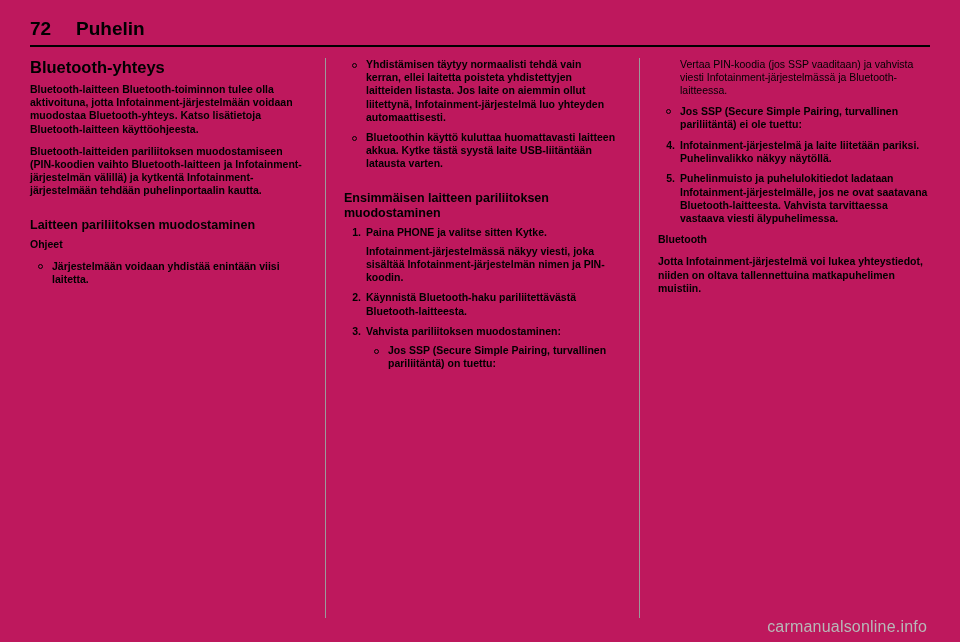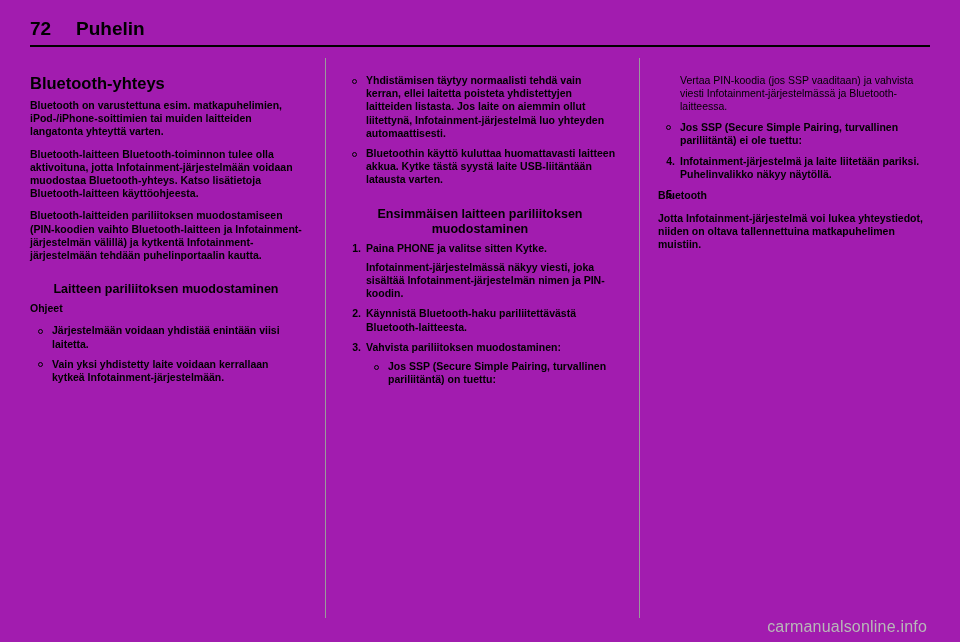--- a/index.html
+++ b/index.html
@@ -13,21 +13,21 @@
     font-family: "Liberation Sans", sans-serif;
     color: #000000;
     position: relative;
     overflow: hidden;
   }
   .page {
     position: absolute;
     left: 0; top: 0;
     width: 960px;
     height: 642px;
-    background: #a21caf;
+    background: #be185d;
   }
   .header {
     position: absolute;
     left: 30px;
     top: 18px;
     width: 900px;
     font-weight: bold;
     font-size: 19px;
     letter-spacing: 0px;
   }
@@ -48,21 +48,21 @@
   }
   .columns {
     position: absolute;
     left: 30px;
     top: 58px;
     width: 900px;
     height: 560px;
   }
   .col {
     position: absolute;
-    top: 16px;
+    top: 0;
     width: 272px;
     height: 560px;
     font-size: 10.5px;
     line-height: 13.2px;
   }
   .col1 { left: 0px; }
   .col2 { left: 314px; }
   .col3 { left: 628px; }
 
   .divider {
@@ -79,21 +79,20 @@
     font-size: 16.5px;
     font-weight: bold;
     margin: 0 0 6px 0;
     line-height: 19px;
   }
   h3.sub {
     font-size: 12.5px;
     font-weight: bold;
     margin: 20px 0 5px 0;
     line-height: 15px;
-    text-align: center;
   }
   p.body {
     margin: 0 0 9px 0;
     font-weight: bold;
     font-size: 10.5px;
     line-height: 13.2px;
     text-align: left;
   }
   p.plain {
     margin: 0 0 9px 0;
@@ -175,28 +174,26 @@
   </div>
   <div class="header-rule"></div>
 
   <div class="columns">
 
     <div class="divider div1"></div>
     <div class="divider div2"></div>
 
     <div class="col col1">
       <h2 class="title">Bluetooth-yhteys</h2>
-      <p class="body">Bluetooth on varustettuna esim. matkapuhelimien, iPod-/iPhone-soittimien tai muiden laitteiden langatonta yhteyttä varten.</p>
       <p class="body">Bluetooth-laitteen Bluetooth-toiminnon tulee olla aktivoituna, jotta Infotainment-järjestelmään voidaan muodostaa Bluetooth-yhteys. Katso lisätietoja Bluetooth-laitteen käyttöohjeesta.</p>
       <p class="body">Bluetooth-laitteiden pariliitoksen muodostamiseen (PIN-koodien vaihto Bluetooth-laitteen ja Infotainment-järjestelmän välillä) ja kytkentä Infotainment-järjestelmään tehdään puhelinportaalin kautta.</p>
       <h3 class="sub">Laitteen pariliitoksen muodostaminen</h3>
       <p class="plain">Ohjeet</p>
       <ul class="bullets">
         <li>Järjestelmään voidaan yhdistää enintään viisi laitetta.</li>
-        <li>Vain yksi yhdistetty laite voidaan kerrallaan kytkeä Infotainment-järjestelmään.</li>
       </ul>
     </div>
 
     <div class="col col2">
       <ul class="bullets">
         <li>Yhdistämisen täytyy normaalisti tehdä vain kerran, ellei laitetta poisteta yhdistettyjen laitteiden listasta. Jos laite on aiemmin ollut liitettynä, Infotainment-järjestelmä luo yhteyden automaattisesti.</li>
         <li>Bluetoothin käyttö kuluttaa huomattavasti laitteen akkua. Kytke tästä syystä laite USB-liitäntään latausta varten.</li>
       </ul>
       <h3 class="sub">Ensimmäisen laitteen pariliitoksen muodostaminen</h3>
       <ol class="numbered">
@@ -226,20 +223,21 @@
           <span>Jos SSP (Secure Simple Pairing, turvallinen pariliitäntä) ei ole tuettu:</span>
         </li>
       </ul>
       <ol class="numbered">
         <li>
           <span class="num">4.</span>
           <span>Infotainment-järjestelmä ja laite liitetään pariksi. Puhelinvalikko näkyy näytöllä.</span>
         </li>
         <li>
           <span class="num">5.</span>
+          <span>Puhelinmuisto ja puhelulokitiedot ladataan Infotainment-järjestelmälle, jos ne ovat saatavana Bluetooth-laitteesta. Vahvista tarvittaessa vastaava viesti älypuhelimessa.</span>
         </li>
       </ol>
       <p class="plain">Bluetooth</p>
       <p class="body">Jotta Infotainment-järjestelmä voi lukea yhteystiedot, niiden on oltava tallennettuina matkapuhelimen muistiin.</p>
     </div>
 
   </div>
 
   <div class="watermark">carmanualsonline.info</div>
 </div>

